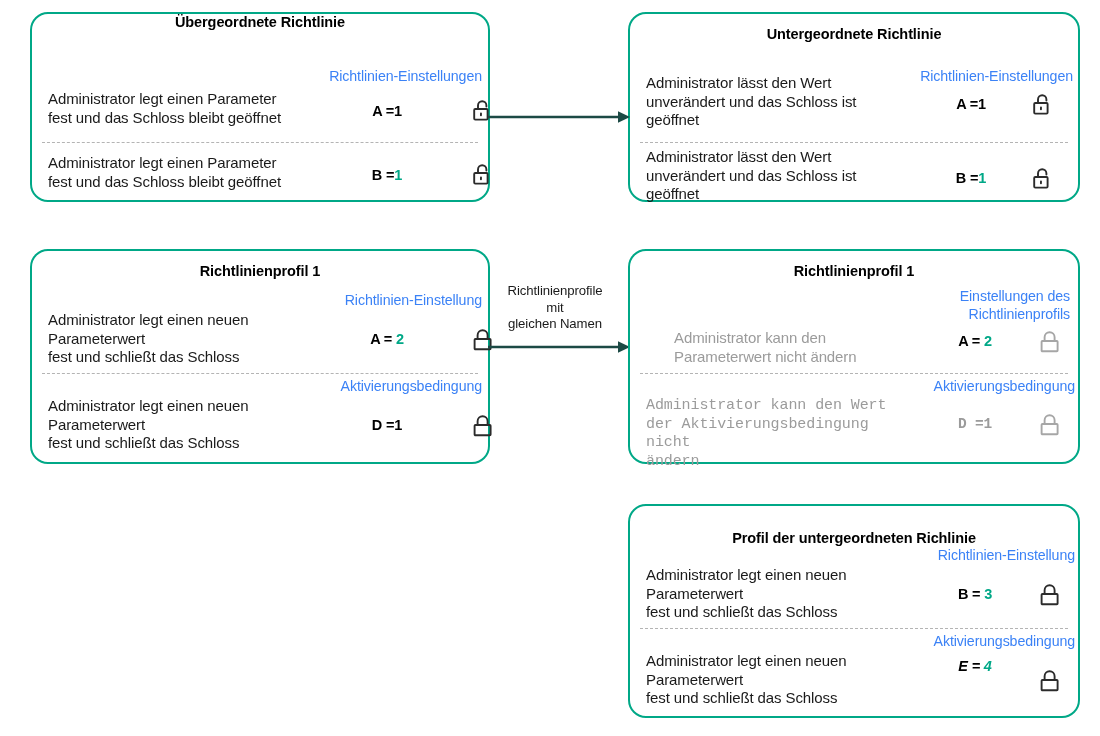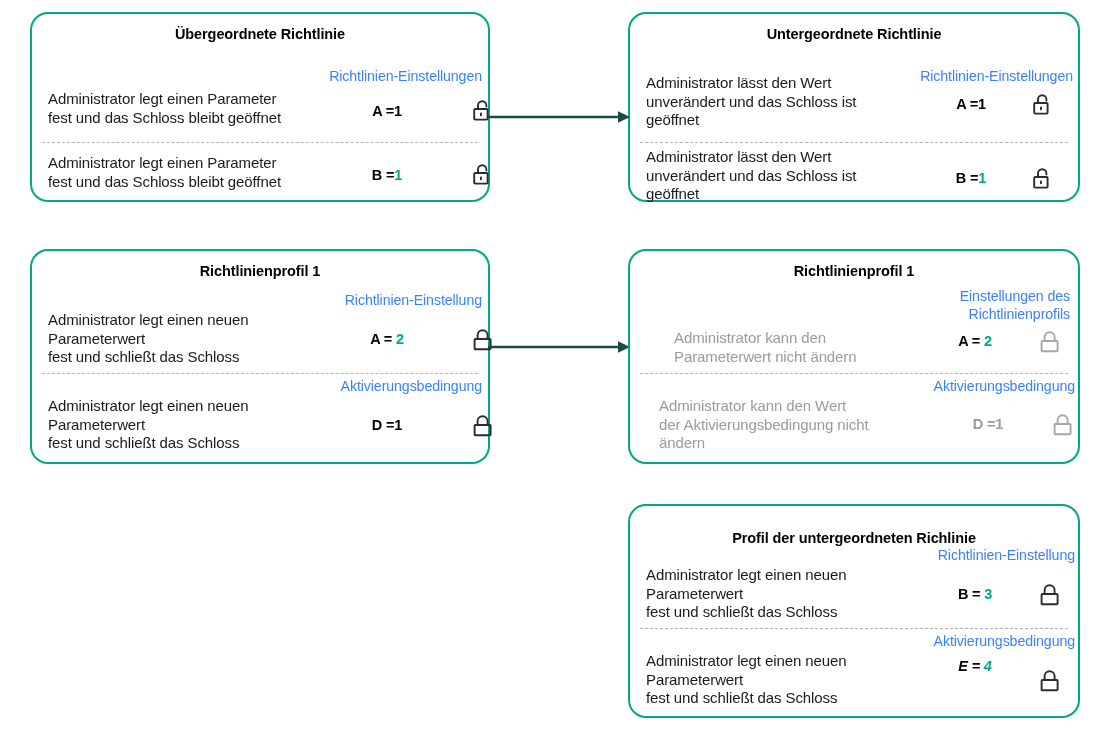--- a/index.html
+++ b/index.html
@@ -84,21 +84,21 @@
     letter-spacing:-0.1px;
     white-space:pre-line;
   }
 </style>
 </head>
 <body>
 
 <div class="canvas">
 
   <div class="box" style="left:30px;top:12px;width:460px;height:190px;">
-    <div class="box-title title-narrow" style="padding-top:12px;">Übergeordnete
+    <div class="box-title title-narrow" style="">Übergeordnete
 Richtlinie</div>
 
     <div class="col-head" style="left:250px;top:53px;width:200px;">Richtlinien-Einstellungen</div>
 
     <div class="row" style="position:absolute;left:0;top:76px;width:100%;height:46px;">
       <div class="row-desc" style="position:absolute;left:16px;top:0;width:285px;">Administrator legt einen Parameter
 fest und das Schloss bleibt geöffnet</div>
       <div class="row-value" style="position:absolute;left:310px;top:13px;width:90px;">
         <span>A</span><span> </span><span>=</span><span class="num plain">1</span>
       </div>
@@ -210,20 +210,23 @@
       </div>
       <span class="lock" style="position:absolute;left:441px;top:19px;">
         <svg width="22" height="26" viewBox="0 0 22 26">
           <path d="M4.6 12 V8.2 A5 5 0 0 1 14.6 8.2 V12" fill="none" stroke="#2b2b2b" stroke-width="1.9" stroke-linecap="round"></path>
           <rect x="1.6" y="12" width="16" height="10.2" rx="0.8" fill="none" stroke="#2b2b2b" stroke-width="1.9"></rect>
         </svg>
       </span>
     </div>
   </div>
 
+  <div class="arrow-label" style="left:477px;top:283px;width:156px;">Richtlinienprofile
+mit
+gleichen Namen</div>
   <div class="arrow" style="left:488px;top:340px;width:144px;height:14px;">
     <svg width="144" height="14" viewBox="0 0 144 14">
       <line x1="0" y1="7" x2="132" y2="7" stroke="#1c4a45" stroke-width="2.4"></line>
       <polygon points="130,1.2 142,7 130,12.8" fill="#1c4a45"></polygon>
     </svg>
   </div>
 
   <div class="box" style="left:628px;top:249px;width:452px;height:215px;">
     <div class="box-title" style="padding-top:12px;">Richtlinienprofil 1</div>
 
@@ -241,21 +244,21 @@
           <path d="M4.6 12 V8.2 A5 5 0 0 1 14.6 8.2 V12" fill="none" stroke="#a6a6a6" stroke-width="1.9" stroke-linecap="round"></path>
           <rect x="1.6" y="12" width="16" height="10.2" rx="0.8" fill="none" stroke="#a6a6a6" stroke-width="1.9"></rect>
         </svg>
       </span>
     </div>
 
     <div class="divider" style="top:122px;"></div>
 
     <div class="col-head" style="left:250px;top:126px;width:195px;">Aktivierungsbedingung</div>
 
-    <div class="row" style="position:absolute;left:13px;top:144px;width:100%;height:66px;">
+    <div class="row" style="position:absolute;left:0;top:144px;width:100%;height:66px;font-family:Liberation Mono, monospace;">
       <div class="row-desc muted" style="position:absolute;left:16px;top:2px;width:262px;">Administrator kann den Wert
 der Aktivierungsbedingung nicht
 ändern</div>
       <div class="row-value muted" style="position:absolute;left:300px;top:21px;width:90px;">
         <span>D</span><span> </span><span>=</span><span class="num plain">1</span>
       </div>
       <span class="lock" style="position:absolute;left:410px;top:17px;">
         <svg width="22" height="26" viewBox="0 0 22 26">
           <path d="M4.6 12 V8.2 A5 5 0 0 1 14.6 8.2 V12" fill="none" stroke="#a6a6a6" stroke-width="1.9" stroke-linecap="round"></path>
           <rect x="1.6" y="12" width="16" height="10.2" rx="0.8" fill="none" stroke="#a6a6a6" stroke-width="1.9"></rect>

